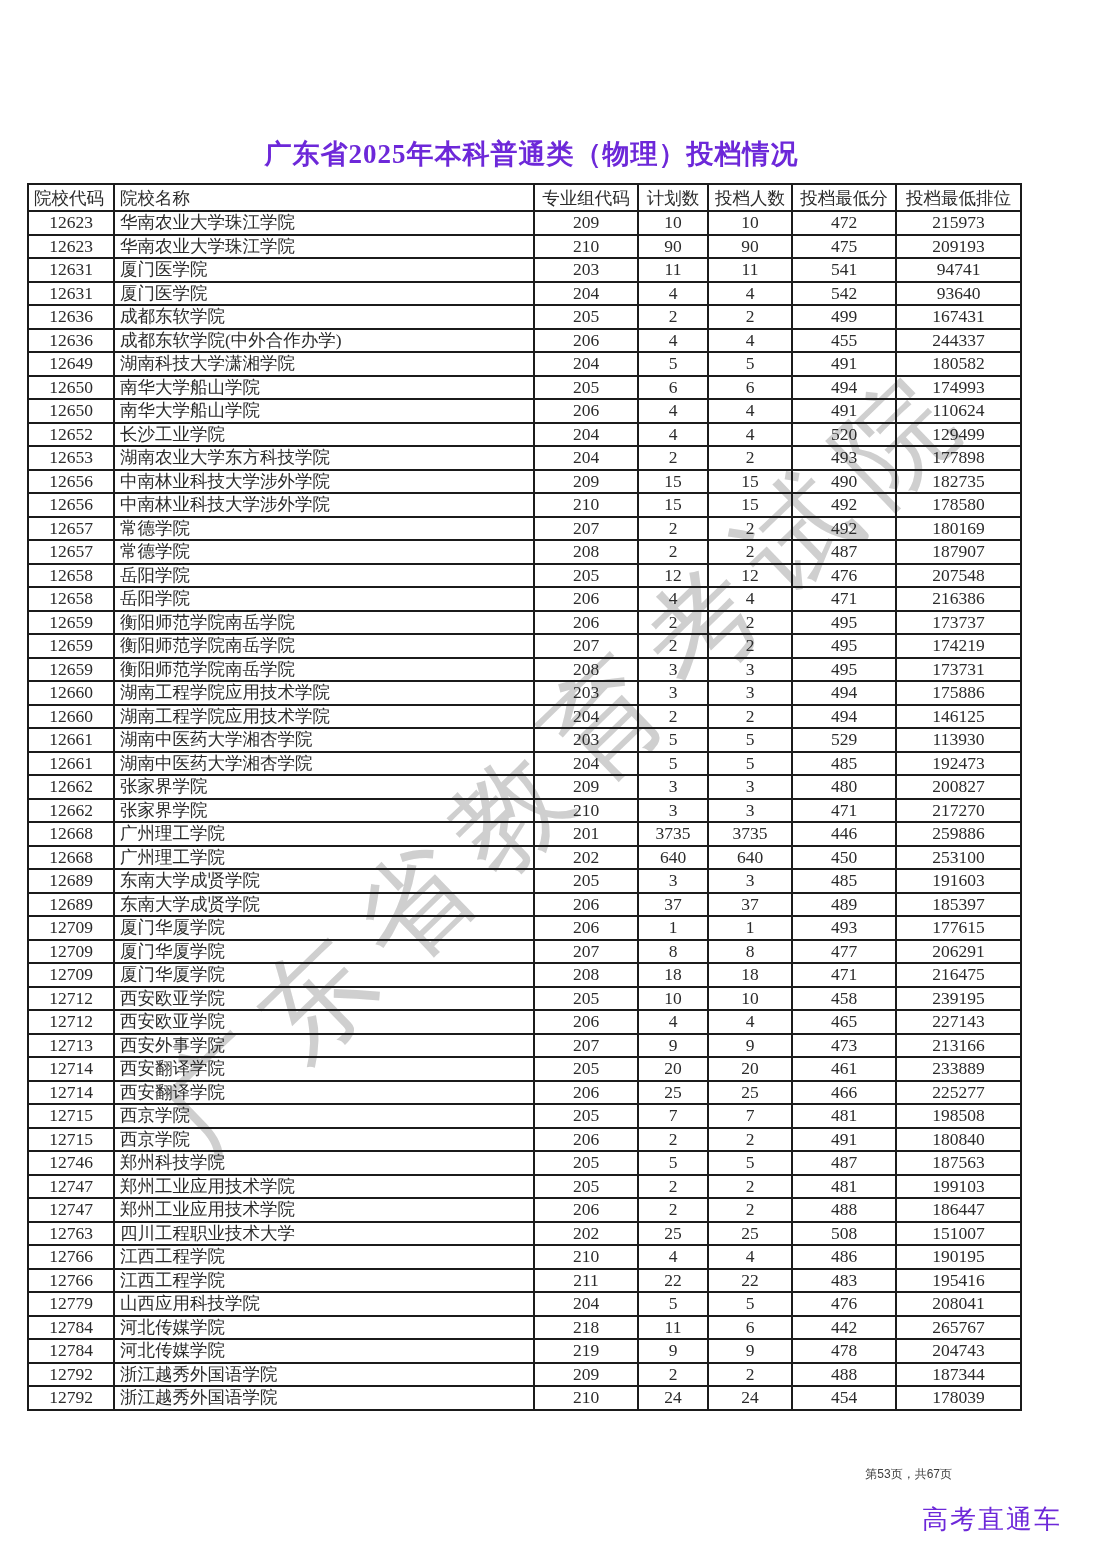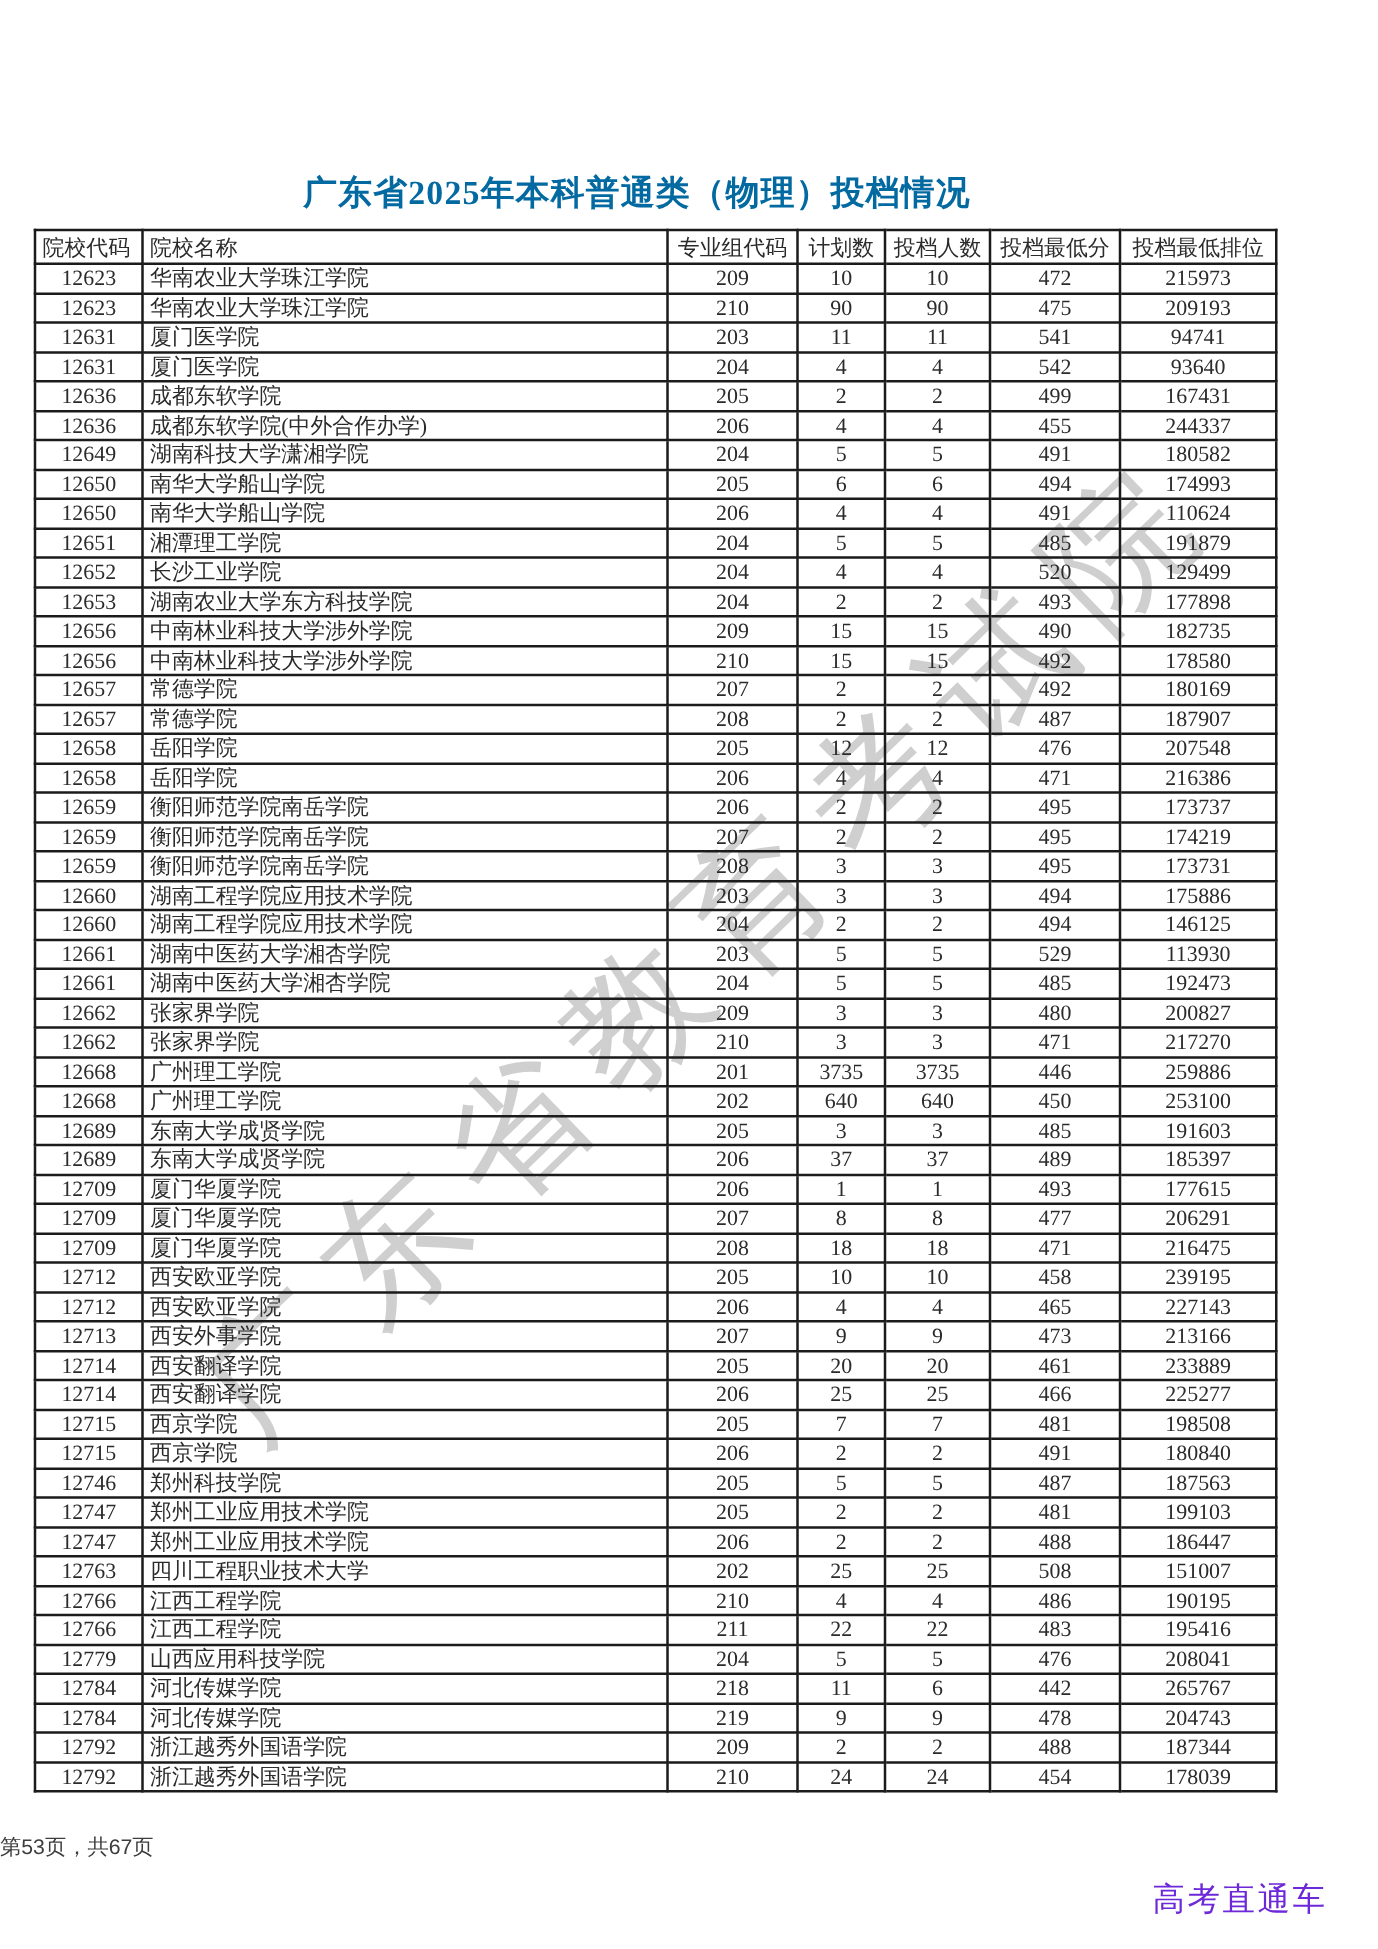--- a/index.html
+++ b/index.html
@@ -4,23 +4,23 @@
 <style>
   html,body{margin:0;padding:0;}
   .page{
     position:relative;
     width:1102px;height:1559px;
     background:#ffffff;
     font-family:"Liberation Serif","DejaVu Serif",serif;
     overflow:hidden;
   }
   .title{
-    position:absolute;top:136px;left:13px;width:993px;
+    position:absolute;top:136px;left:35px;width:993px;
     margin:0;text-align:center;
-    font-size:27px;font-weight:bold;color:#0369a1;
+    font-size:27px;font-weight:bold;color:#6d28d9;
     letter-spacing:1px;z-index:2;
   }
   table.data-table{
     position:absolute;top:183px;left:27px;width:993px;
     border-collapse:collapse;table-layout:fixed;
     z-index:2;background:transparent;
   }
   .data-table th,.data-table td{
     border:2px solid #1b1b1b;
     padding:0;margin:0;
@@ -32,22 +32,22 @@
     height:25px;font-size:17.5px;font-weight:normal;
   }
   .data-table tbody td{
     height:21.5px;line-height:21.5px;font-size:17.5px;
   }
   .data-table th.al,.data-table td.al{
     text-align:left;padding-left:5px;
   }
   .footer{
     position:absolute;top:1466px;left:0;width:952px;
-    text-align:left;
-    font-size:17px;color:#3d3d3d;
+    text-align:right;
+    font-size:12px;color:#3d3d3d;
     font-family:"Liberation Sans","DejaVu Sans",sans-serif;
     word-spacing:2px;z-index:2;
   }
   .wm-diag{
     position:absolute;left:30px;top:688px;width:1070px;
     transform:rotate(-44deg);transform-origin:center center;
     font-size:112px;letter-spacing:22px;line-height:1.3;
     color:#c7c7c7;opacity:0.85;
     white-space:nowrap;text-align:center;
     z-index:1;pointer-events:none;
@@ -165,29 +165,20 @@
         <tr>
           <td>12650</td>
           <td class="al">南华大学船山学院</td>
           <td>206</td>
           <td>4</td>
           <td>4</td>
           <td>491</td>
           <td>110624</td>
         </tr>
         <tr>
-          <td>12651</td>
-          <td class="al">湘潭理工学院</td>
-          <td>204</td>
-          <td>5</td>
-          <td>5</td>
-          <td>485</td>
-          <td>191879</td>
-        </tr>
-        <tr>
           <td>12652</td>
           <td class="al">长沙工业学院</td>
           <td>204</td>
           <td>4</td>
           <td>4</td>
           <td>520</td>
           <td>129499</td>
         </tr>
         <tr>
           <td>12653</td>

